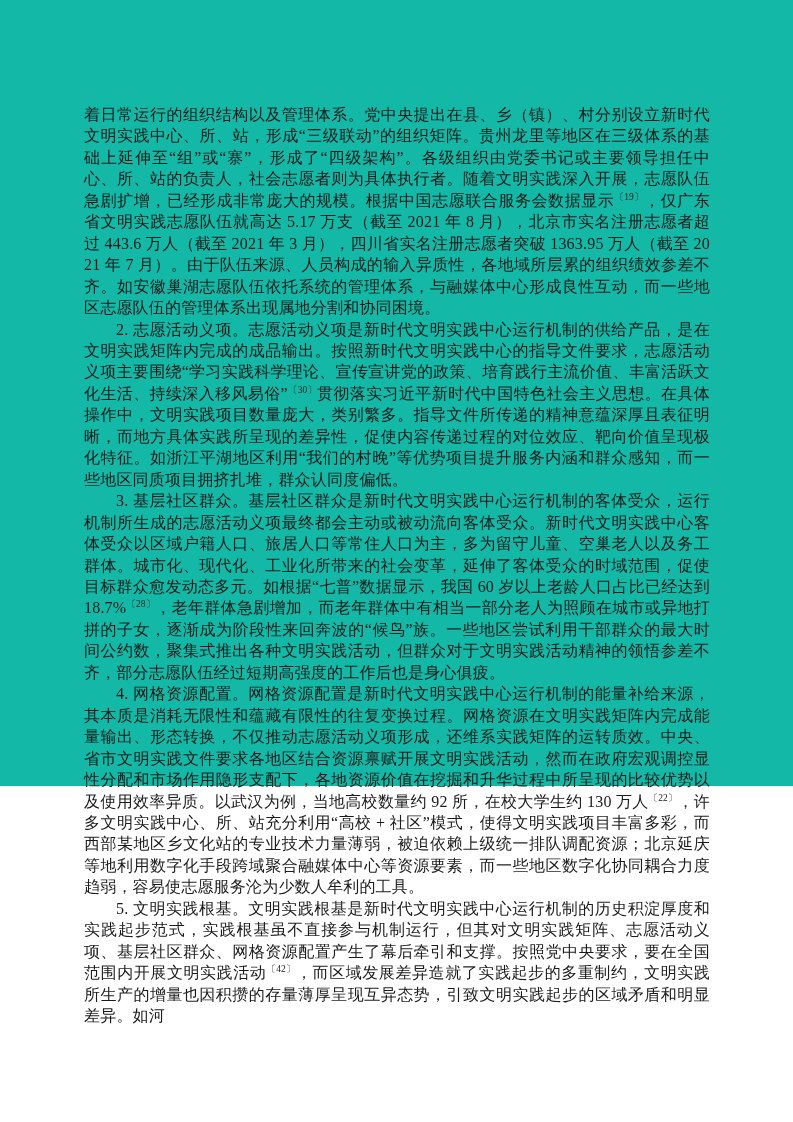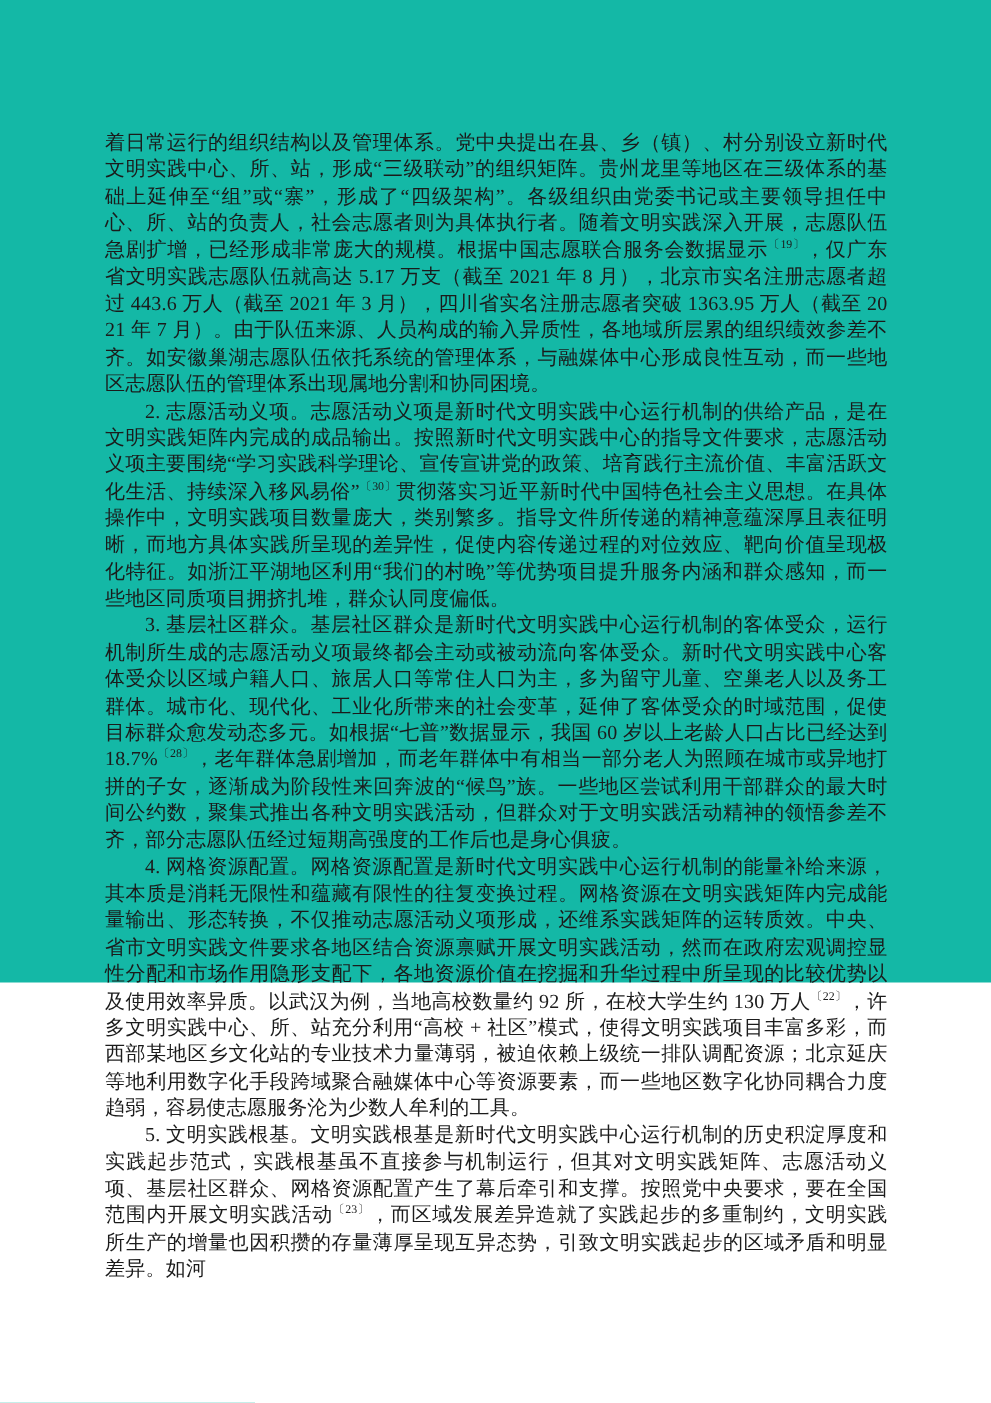--- a/index.html
+++ b/index.html
@@ -49,15 +49,15 @@
 </style>
 </head>
 <body>
 
 <div class="page">
   <div class="content">
       <p class="para">着日常运行的组织结构以及管理体系。党中央提出在县、乡（镇）、村分别设立新时代文明实践中心、所、站，形成“三级联动”的组织矩阵。贵州龙里等地区在三级体系的基础上延伸至“组”或“寨”，形成了“四级架构”。各级组织由党委书记或主要领导担任中心、所、站的负责人，社会志愿者则为具体执行者。随着文明实践深入开展，志愿队伍急剧扩增，已经形成非常庞大的规模。根据中国志愿联合服务会数据显示<sup class="ref">〔19〕</sup>，仅广东省文明实践志愿队伍就高达 5.17 万支（截至 2021 年 8 月），北京市实名注册志愿者超过 443.6 万人（截至 2021 年 3 月），四川省实名注册志愿者突破 1363.95 万人（截至 2021 年 7 月）。由于队伍来源、人员构成的输入异质性，各地域所层累的组织绩效参差不齐。如安徽巢湖志愿队伍依托系统的管理体系，与融媒体中心形成良性互动，而一些地区志愿队伍的管理体系出现属地分割和协同困境。</p>
       <p class="para indent">2. 志愿活动义项。志愿活动义项是新时代文明实践中心运行机制的供给产品，是在文明实践矩阵内完成的成品输出。按照新时代文明实践中心的指导文件要求，志愿活动义项主要围绕“学习实践科学理论、宣传宣讲党的政策、培育践行主流价值、丰富活跃文化生活、持续深入移风易俗”<sup class="ref">〔30〕</sup>贯彻落实习近平新时代中国特色社会主义思想。在具体操作中，文明实践项目数量庞大，类别繁多。指导文件所传递的精神意蕴深厚且表征明晰，而地方具体实践所呈现的差异性，促使内容传递过程的对位效应、靶向价值呈现极化特征。如浙江平湖地区利用“我们的村晚”等优势项目提升服务内涵和群众感知，而一些地区同质项目拥挤扎堆，群众认同度偏低。</p>
       <p class="para indent">3. 基层社区群众。基层社区群众是新时代文明实践中心运行机制的客体受众，运行机制所生成的志愿活动义项最终都会主动或被动流向客体受众。新时代文明实践中心客体受众以区域户籍人口、旅居人口等常住人口为主，多为留守儿童、空巢老人以及务工群体。城市化、现代化、工业化所带来的社会变革，延伸了客体受众的时域范围，促使目标群众愈发动态多元。如根据“七普”数据显示，我国 60 岁以上老龄人口占比已经达到 18.7%<sup class="ref">〔28〕</sup>，老年群体急剧增加，而老年群体中有相当一部分老人为照顾在城市或异地打拼的子女，逐渐成为阶段性来回奔波的“候鸟”族。一些地区尝试利用干部群众的最大时间公约数，聚集式推出各种文明实践活动，但群众对于文明实践活动精神的领悟参差不齐，部分志愿队伍经过短期高强度的工作后也是身心俱疲。</p>
       <p class="para indent">4. 网格资源配置。网格资源配置是新时代文明实践中心运行机制的能量补给来源，其本质是消耗无限性和蕴藏有限性的往复变换过程。网格资源在文明实践矩阵内完成能量输出、形态转换，不仅推动志愿活动义项形成，还维系实践矩阵的运转质效。中央、省市文明实践文件要求各地区结合资源禀赋开展文明实践活动，然而在政府宏观调控显性分配和市场作用隐形支配下，各地资源价值在挖掘和升华过程中所呈现的比较优势以及使用效率异质。以武汉为例，当地高校数量约 92 所，在校大学生约 130 万人<sup class="ref">〔22〕</sup>，许多文明实践中心、所、站充分利用“高校 + 社区”模式，使得文明实践项目丰富多彩，而西部某地区乡文化站的专业技术力量薄弱，被迫依赖上级统一排队调配资源；北京延庆等地利用数字化手段跨域聚合融媒体中心等资源要素，而一些地区数字化协同耦合力度趋弱，容易使志愿服务沦为少数人牟利的工具。</p>
-      <p class="para indent">5. 文明实践根基。文明实践根基是新时代文明实践中心运行机制的历史积淀厚度和实践起步范式，实践根基虽不直接参与机制运行，但其对文明实践矩阵、志愿活动义项、基层社区群众、网格资源配置产生了幕后牵引和支撑。按照党中央要求，要在全国范围内开展文明实践活动<sup class="ref">〔23〕</sup>，而区域发展差异造就了实践起步的多重制约，文明实践所生产的增量也因积攒的存量薄厚呈现互异态势，引致文明实践起步的区域矛盾和明显差异。如河</p>
+      <p class="para indent">5. 文明实践根基。文明实践根基是新时代文明实践中心运行机制的历史积淀厚度和实践起步范式，实践根基虽不直接参与机制运行，但其对文明实践矩阵、志愿活动义项、基层社区群众、网格资源配置产生了幕后牵引和支撑。按照党中央要求，要在全国范围内开展文明实践活动<sup class="ref">〔42〕</sup>，而区域发展差异造就了实践起步的多重制约，文明实践所生产的增量也因积攒的存量薄厚呈现互异态势，引致文明实践起步的区域矛盾和明显差异。如河</p>
     </div>
 </div>
 
 </body></html>

